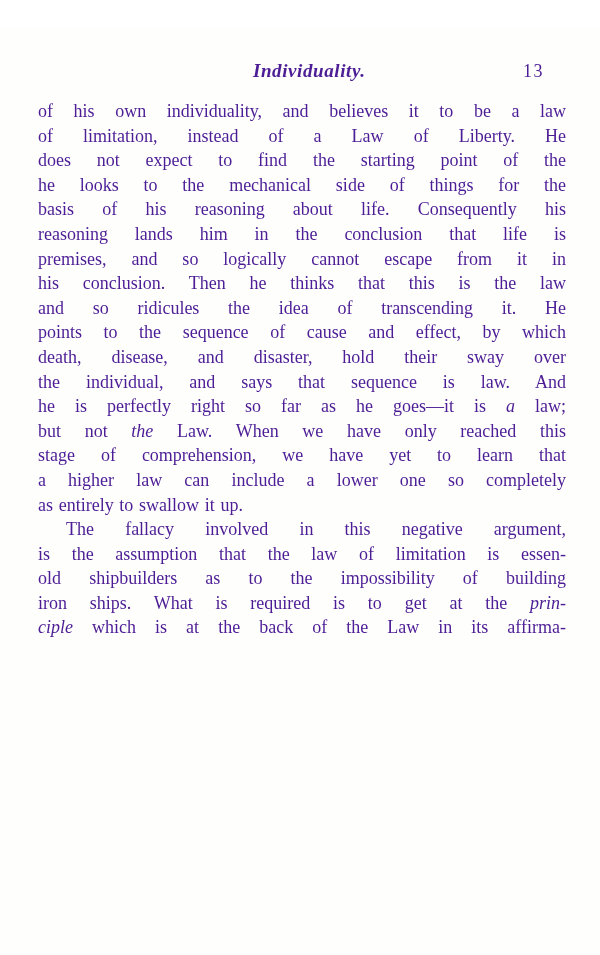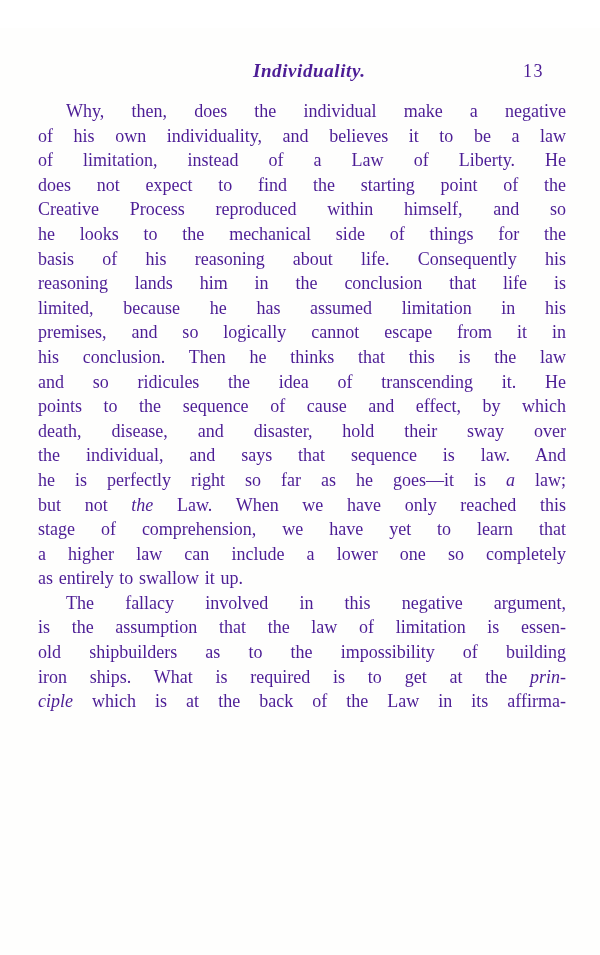--- a/index.html
+++ b/index.html
@@ -68,29 +68,26 @@
 </style>
 </head>
 <body>
 
 <div class="page">
   <div class="page-header">
     <span class="running-title">Individuality.</span>
     <span class="page-number">13</span>
   </div>
   <div class="text-body" id="text-body">
-      <div class="line indent"><span>Why, then, does the individual make a negative</span></div>
       <div class="line"><span>of his own individuality, and believes it to be a law</span></div>
       <div class="line"><span>of limitation, instead of a Law of Liberty.  He</span></div>
       <div class="line"><span>does not expect to find the starting point of the</span></div>
-      <div class="line"><span>Creative Process reproduced within himself, and so</span></div>
       <div class="line"><span>he looks to the mechanical side of things for the</span></div>
       <div class="line"><span>basis of his reasoning about life.  Consequently his</span></div>
       <div class="line"><span>reasoning lands him in the conclusion that life is</span></div>
-      <div class="line"><span>limited, because he has assumed limitation in his</span></div>
       <div class="line"><span>premises, and so logically cannot escape from it in</span></div>
       <div class="line"><span>his conclusion.  Then he thinks that this is the law</span></div>
       <div class="line"><span>and so ridicules the idea of transcending it.  He</span></div>
       <div class="line"><span>points to the sequence of cause and effect, by which</span></div>
       <div class="line"><span>death, disease, and disaster, hold their sway over</span></div>
       <div class="line"><span>the individual, and says that sequence is law.  And</span></div>
       <div class="line"><span>he is perfectly right so far as he goes—it is </span><em>a</em><span> law;</span></div>
       <div class="line"><span>but not </span><em>the</em><span> Law.  When we have only reached this</span></div>
       <div class="line"><span>stage of comprehension, we have yet to learn that</span></div>
       <div class="line"><span>a higher law can include a lower one so completely</span></div>

